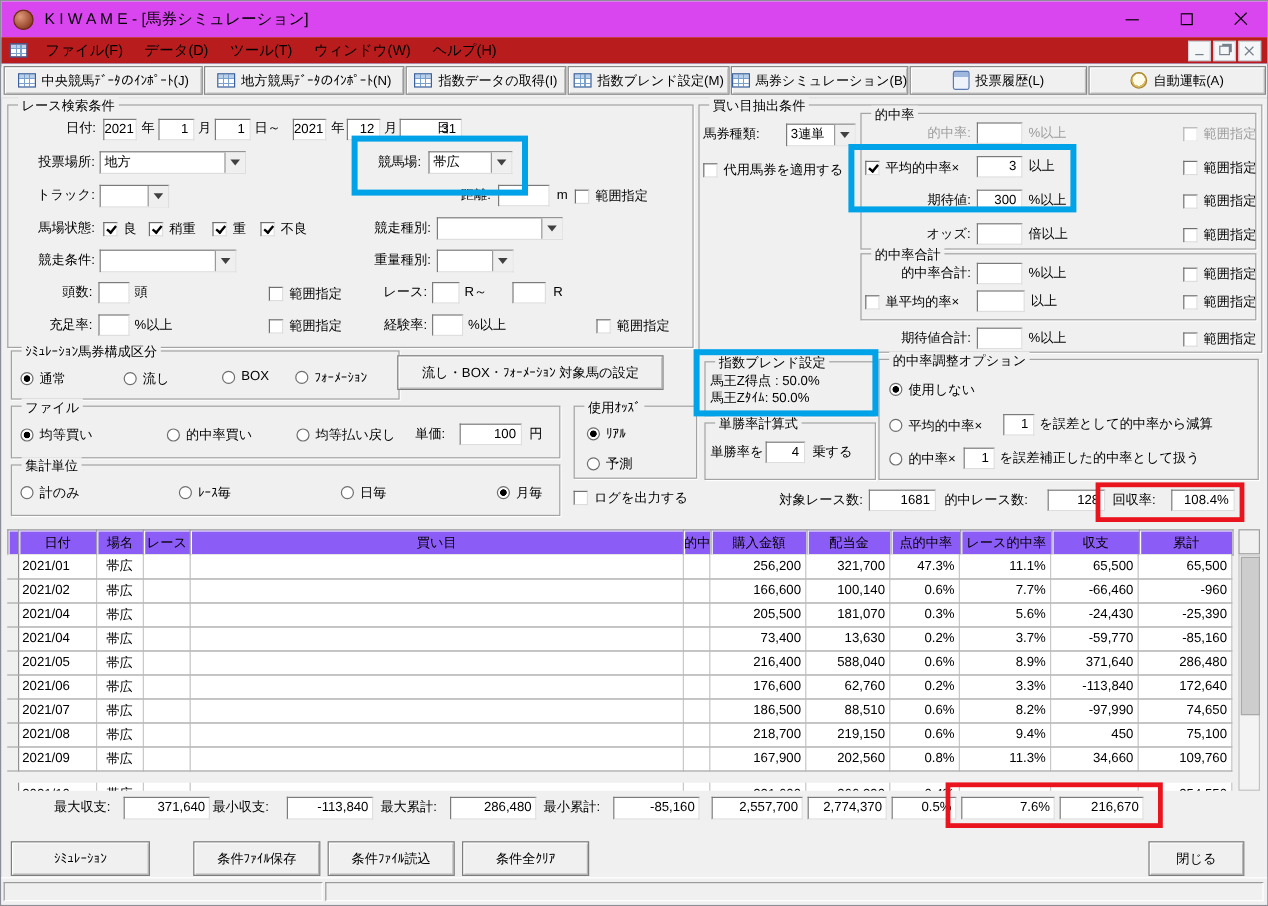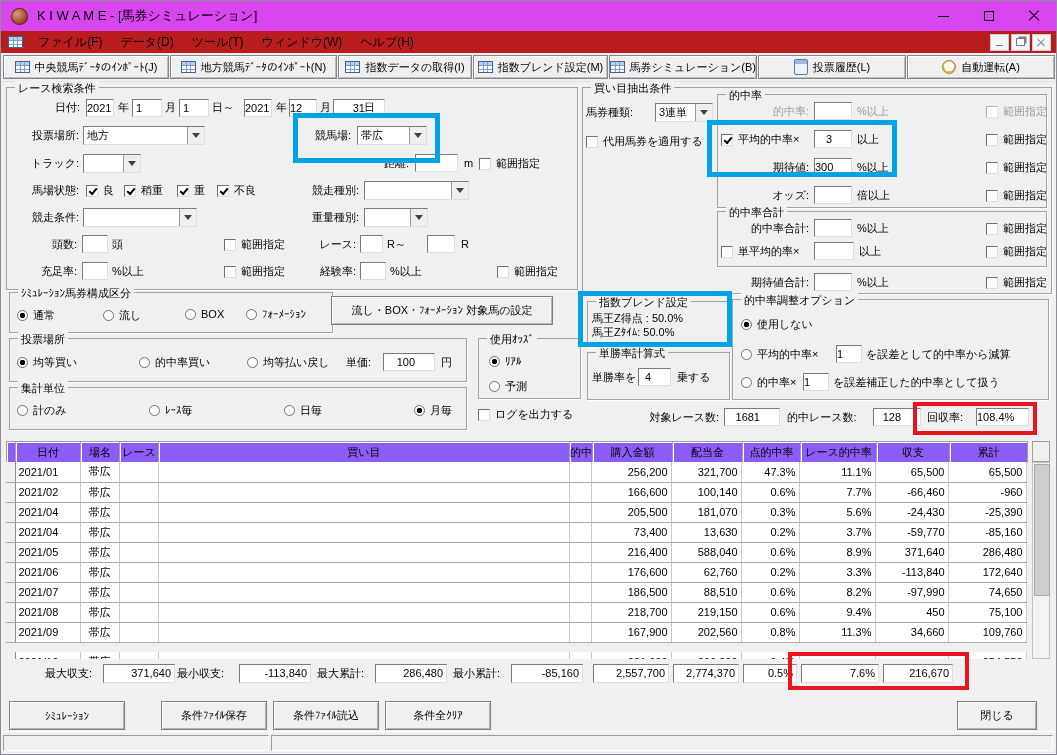--- a/index.html
+++ b/index.html
@@ -39,21 +39,21 @@
   .clockicon{width:14px;height:14px;border-radius:50%;border:1px solid #a8852e;box-sizing:border-box;
         background:radial-gradient(circle at 50% 45%,#fffbe8 55%,#d9b96a 56%)}
   
   .client{position:absolute;left:0;top:80px;width:1055px;height:651px}
   .grp{position:absolute;border:1px solid #a3a3a3;box-shadow:1px 1px 0 rgba(255,255,255,.9)}
   .cap{position:absolute;top:-7px;left:8px;background:#f0f0f0;padding:0 3px;white-space:nowrap}
   .lbl{position:absolute;white-space:nowrap;line-height:13px}
   .r{text-align:right}
   .dis{color:#9c9c9c}
   .fld{position:absolute;height:18px;box-sizing:border-box;background:#fff;border:1px solid;border-color:#7b7b7b #dedede #dedede #7b7b7b;
-       line-height:16px;text-align:right;padding-right:19px;white-space:nowrap}
+       line-height:16px;text-align:right;padding-right:4px;white-space:nowrap}
   .cmb{position:absolute;height:19px;box-sizing:border-box;background:#fff;border:1px solid;border-color:#7b7b7b #dedede #dedede #7b7b7b;display:flex}
   .cmb .v{flex:1;line-height:17px;padding-left:3px;overflow:hidden;white-space:nowrap}
   .cmb .da{width:16px;background:#efefef;border-left:1px solid #9a9a9a;display:flex;align-items:center;justify-content:center}
   .tri{width:0;height:0;border-left:4px solid rgba(0,0,0,0);border-right:4px solid rgba(0,0,0,0);border-top:5px solid #404040}
   .chk{position:absolute;display:flex;align-items:center;gap:5px;white-space:nowrap}
   .chk .bx{width:12px;height:12px;box-sizing:border-box;background:#fff;border:1px solid;border-color:#6f6f6f #ddd #ddd #6f6f6f;position:relative;flex:0 0 12px}
   .chk.on .bx::after{content:"";position:absolute;left:2px;top:2px;width:6px;height:3px;border-left:2px solid #000;border-bottom:2px solid #000;transform:rotate(-50deg)}
   .chk.dis .bx{border-color:#b0b0b0 #e8e8e8 #e8e8e8 #b0b0b0}
   .rad{position:absolute;display:flex;align-items:center;gap:5px;white-space:nowrap}
   .rad .dot{width:11px;height:11px;box-sizing:border-box;border-radius:50%;background:#fff;border:1px solid #6f6f6f;flex:0 0 11px}
@@ -374,21 +374,21 @@
         <span class="dot"></span>
         <span>BOX</span>
       </span>
     <span class="rad" style="left:245px;top:227px">
         <span class="dot"></span>
         <span>ﾌｫｰﾒｰｼｮﾝ</span>
       </span>
     <span class="abtn" style="left:330px;top:215px;width:222px;height:29px">流し・BOX・ﾌｫｰﾒｰｼｮﾝ 対象馬の設定</span>
 
     <div class="grp" style="left:8px;top:257px;width:456px;height:42px">
-      <span class="cap">投票場所</span>
+      <span class="cap">ファイル</span>
     </div>
     <span class="rad on" style="left:16px;top:274px">
         <span class="dot"></span>
         <span>均等買い</span>
       </span>
     <span class="rad" style="left:138px;top:274px">
         <span class="dot"></span>
         <span>的中率買い</span>
       </span>
     <span class="rad" style="left:246px;top:274px">

